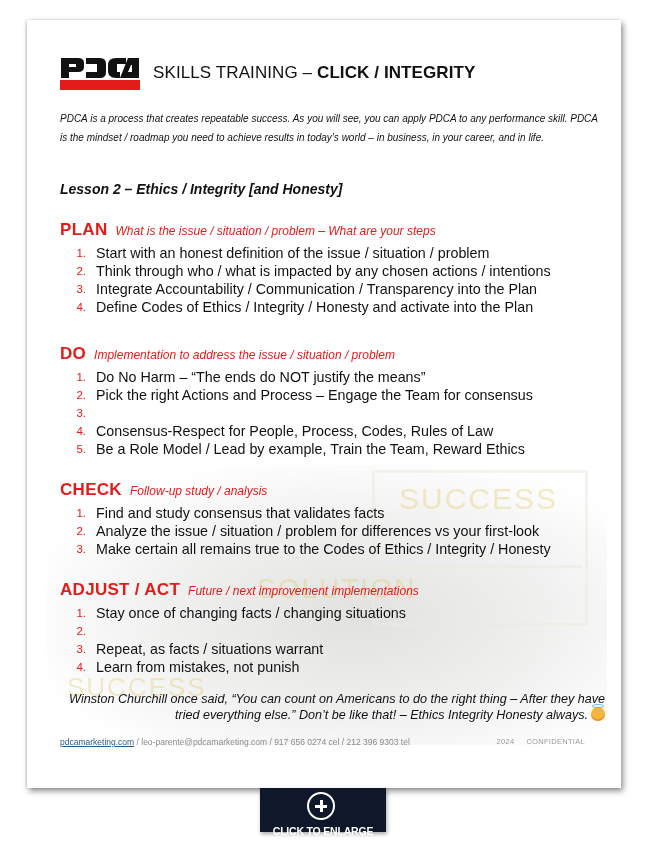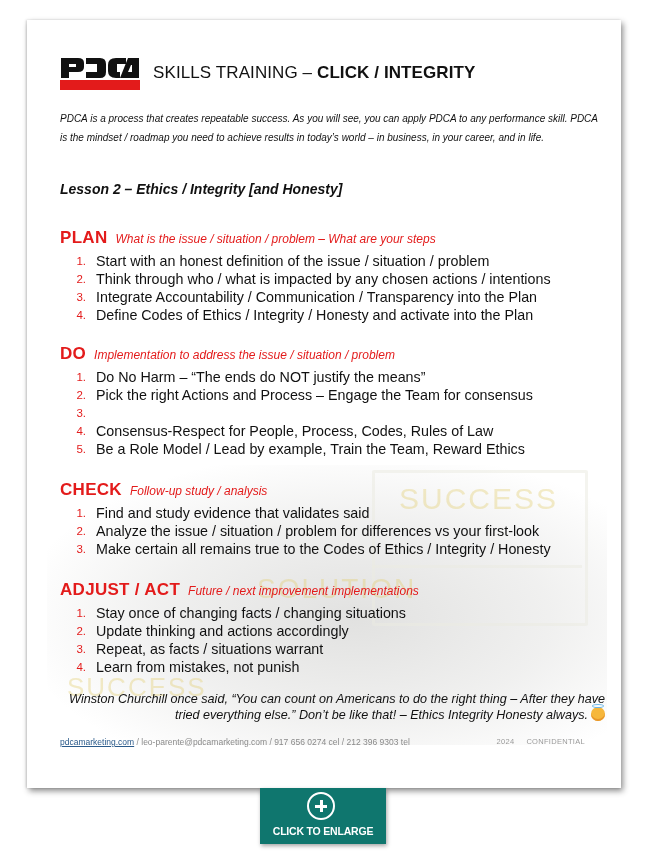--- a/index.html
+++ b/index.html
@@ -24,21 +24,21 @@
   .items { list-style:none; margin:2px 0 0 0; padding:0; }
   .items li { display:flex; font-size:14.3px; line-height:18px; height:18px; }
   .num { color:#e31b1b; width:36px; text-align:right; padding-right:10px; font-size:11.5px; box-sizing:border-box; line-height:19px; }
   .quote { position:absolute; left:33px; top:672px; width:545px; font-size:12.6px; font-style:italic; line-height:15px;text-align:right; }
   .emoji { display:inline-block; width:14px; height:14px; border-radius:50%; background:#f6b73c; vertical-align:-2px; position:relative; margin-left:3px; box-shadow: inset 0 -2px 0 #e8962b; }
   .emoji::before { content:""; position:absolute; left:1px; top:-3px; width:12px; height:4px; border:1.5px solid #6ab7e8; border-radius:50%; box-sizing:border-box; }
   .footer { position:absolute; left:33px; top:717px; width:525px; font-size:8.5px; color:#8a8a8a; }
   .footer a { color:#2a5a8a; text-decoration:underline; }
   .conf { position:absolute; right:0; top:0; font-size:7.5px; color:#9a9a9a; letter-spacing:0.3px; }
   .conf span { margin-left:12px; }
-  .enlarge { position:absolute; left:260px; top:788px; width:126px; height:56px; background:#0f766e;
+  .enlarge { position:absolute; left:260px; top:788px; width:126px; height:44px; background:#0f172a;
              box-shadow: 1px 2px 4px rgba(0,0,0,0.35); cursor:pointer; }
   .plus { position:absolute; left:47px; top:4px; width:28px; height:28px; border:2px solid #fff; border-radius:50%; box-sizing:border-box; }
   .plus::before { content:""; position:absolute; left:6px; top:10.5px; width:12px; height:3px; background:#fff; }
   .plus::after { content:""; position:absolute; left:10.5px; top:6px; width:3px; height:12px; background:#fff; }
   .enlarge-label { position:absolute; left:0; width:126px; top:37px; text-align:center; color:#fff; font-weight:bold; font-size:10.5px; letter-spacing:-0.2px; }
 </style>
 </head>
 <body>
 
 <div class="page">
@@ -58,21 +58,21 @@
     <path d="M68 2 H79 V22 H60 Z M71 9 L68 16 H72 V9 Z" fill="#111"></path>
   </svg>
 
   <div class="title">
     <span>SKILLS TRAINING – </span><b>CLICK / INTEGRITY</b>
   </div>
 
   <div class="intro">PDCA is a process that creates repeatable success. As you will see, you can apply PDCA to any performance skill. PDCA is the mindset / roadmap you need to achieve results in today’s world – in business, in your career, and in life.</div>
   <div class="lesson">Lesson 2 – Ethics / Integrity [and Honesty]</div>
 
-  <div class="section" style="top:208px;">
+  <div class="section" style="top:200px;">
     <div class="sec-head">
       <span class="sec-title">PLAN</span>
       <span class="sec-sub">What is the issue / situation / problem – What are your steps</span>
     </div>
     <ul class="items">
       <li>
           <span class="num">1.</span>
           <span>Start with an honest definition of the issue / situation / problem</span>
         </li>
       <li>
@@ -119,21 +119,21 @@
   </div>
 
   <div class="section" style="top:460px;">
     <div class="sec-head">
       <span class="sec-title">CHECK</span>
       <span class="sec-sub">Follow-up study / analysis</span>
     </div>
     <ul class="items">
       <li>
           <span class="num">1.</span>
-          <span>Find and study evidence that validates said</span>
+          <span>Find and study consensus that validates facts</span>
         </li>
       <li>
           <span class="num">2.</span>
           <span>Analyze the issue / situation / problem for differences vs your first-look</span>
         </li>
       <li>
           <span class="num">3.</span>
           <span>Make certain all remains true to the Codes of Ethics / Integrity / Honesty</span>
         </li>
     </ul>
@@ -144,21 +144,20 @@
       <span class="sec-title">ADJUST / ACT</span>
       <span class="sec-sub">Future / next improvement implementations</span>
     </div>
     <ul class="items">
       <li>
           <span class="num">1.</span>
           <span>Stay once of changing facts / changing situations</span>
         </li>
       <li>
           <span class="num">2.</span>
-          <span>Update thinking and actions accordingly</span>
         </li>
       <li>
           <span class="num">3.</span>
           <span>Repeat, as facts / situations warrant</span>
         </li>
       <li>
           <span class="num">4.</span>
           <span>Learn from mistakes, not punish</span>
         </li>
     </ul>

